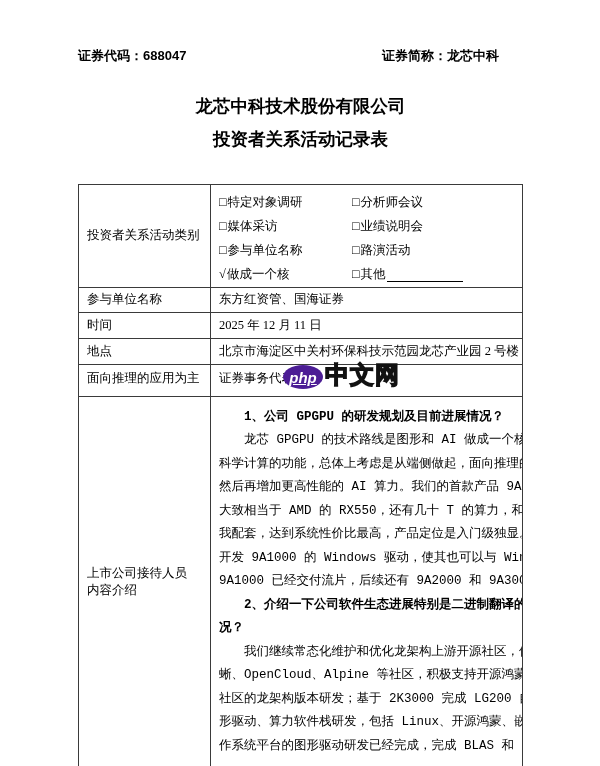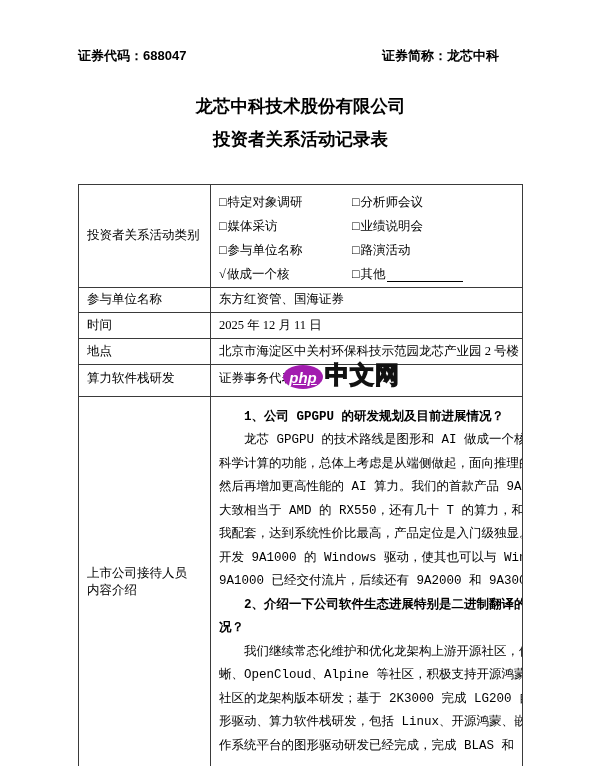--- a/index.html
+++ b/index.html
@@ -144,21 +144,21 @@
     </tr>
     <tr class="r3">
       <td class="lab">时间</td>
       <td class="val">2025 年 12 月 11 日</td>
     </tr>
     <tr class="r4">
       <td class="lab">地点</td>
       <td class="val">北京市海淀区中关村环保科技示范园龙芯产业园 2 号楼</td>
     </tr>
     <tr class="r5">
-      <td class="lab">算力软件栈研发</td>
+      <td class="lab">面向推理的应用为主</td>
       <td class="val">证券事务代表 李琳</td>
     </tr>
     <tr class="r6">
       <td class="lab">
             <div class="lab-line">上市公司接待人员</div>
             <div class="lab-line">内容介绍</div>
           </td>
       <td class="content-cell">
         <div>
               <div class="cline bold indent">1、公司 GPGPU 的研发规划及目前进展情况？</div>
@@ -177,15 +177,15 @@
               <div class="cline">形驱动、算力软件栈研发，包括 Linux、开源鸿蒙、嵌入式三大操</div>
               <div class="cline">作系统平台的图形驱动研发已经完成，完成 BLAS 和 DNN 等主要计</div>
             </div>
       </td>
     </tr>
   </tbody>
     </table>
 </div>
 
 <div class="watermark">
-  <span class="wm-bubble" style="background: #a21caf; border-top-color: rgb(225, 37, 27); text-decoration: underline;">php</span>
+  <span class="wm-bubble" style="background: #4c1d95; border-top-color: rgb(225, 37, 27); text-decoration: underline;">php</span>
   <span class="wm-text">中文网</span>
 </div>
 
 </body></html>

